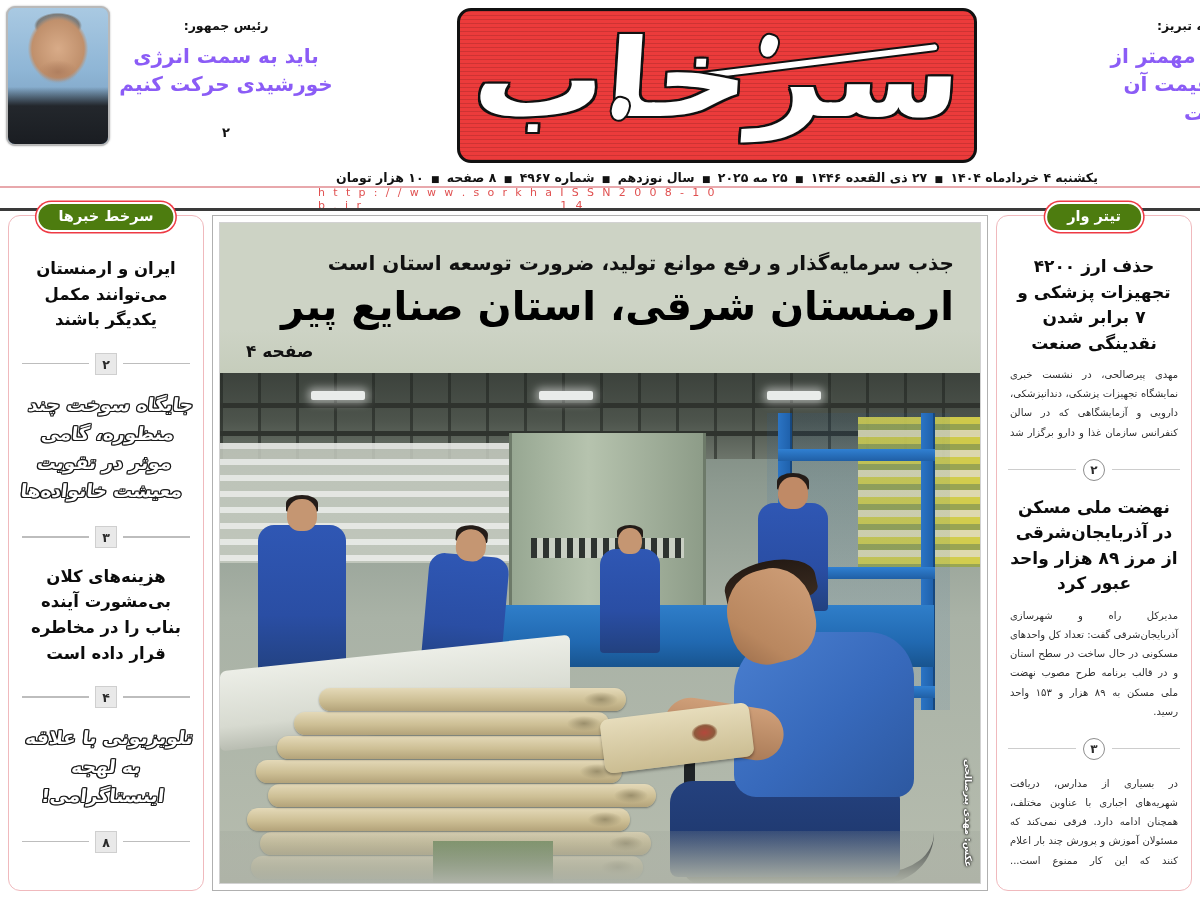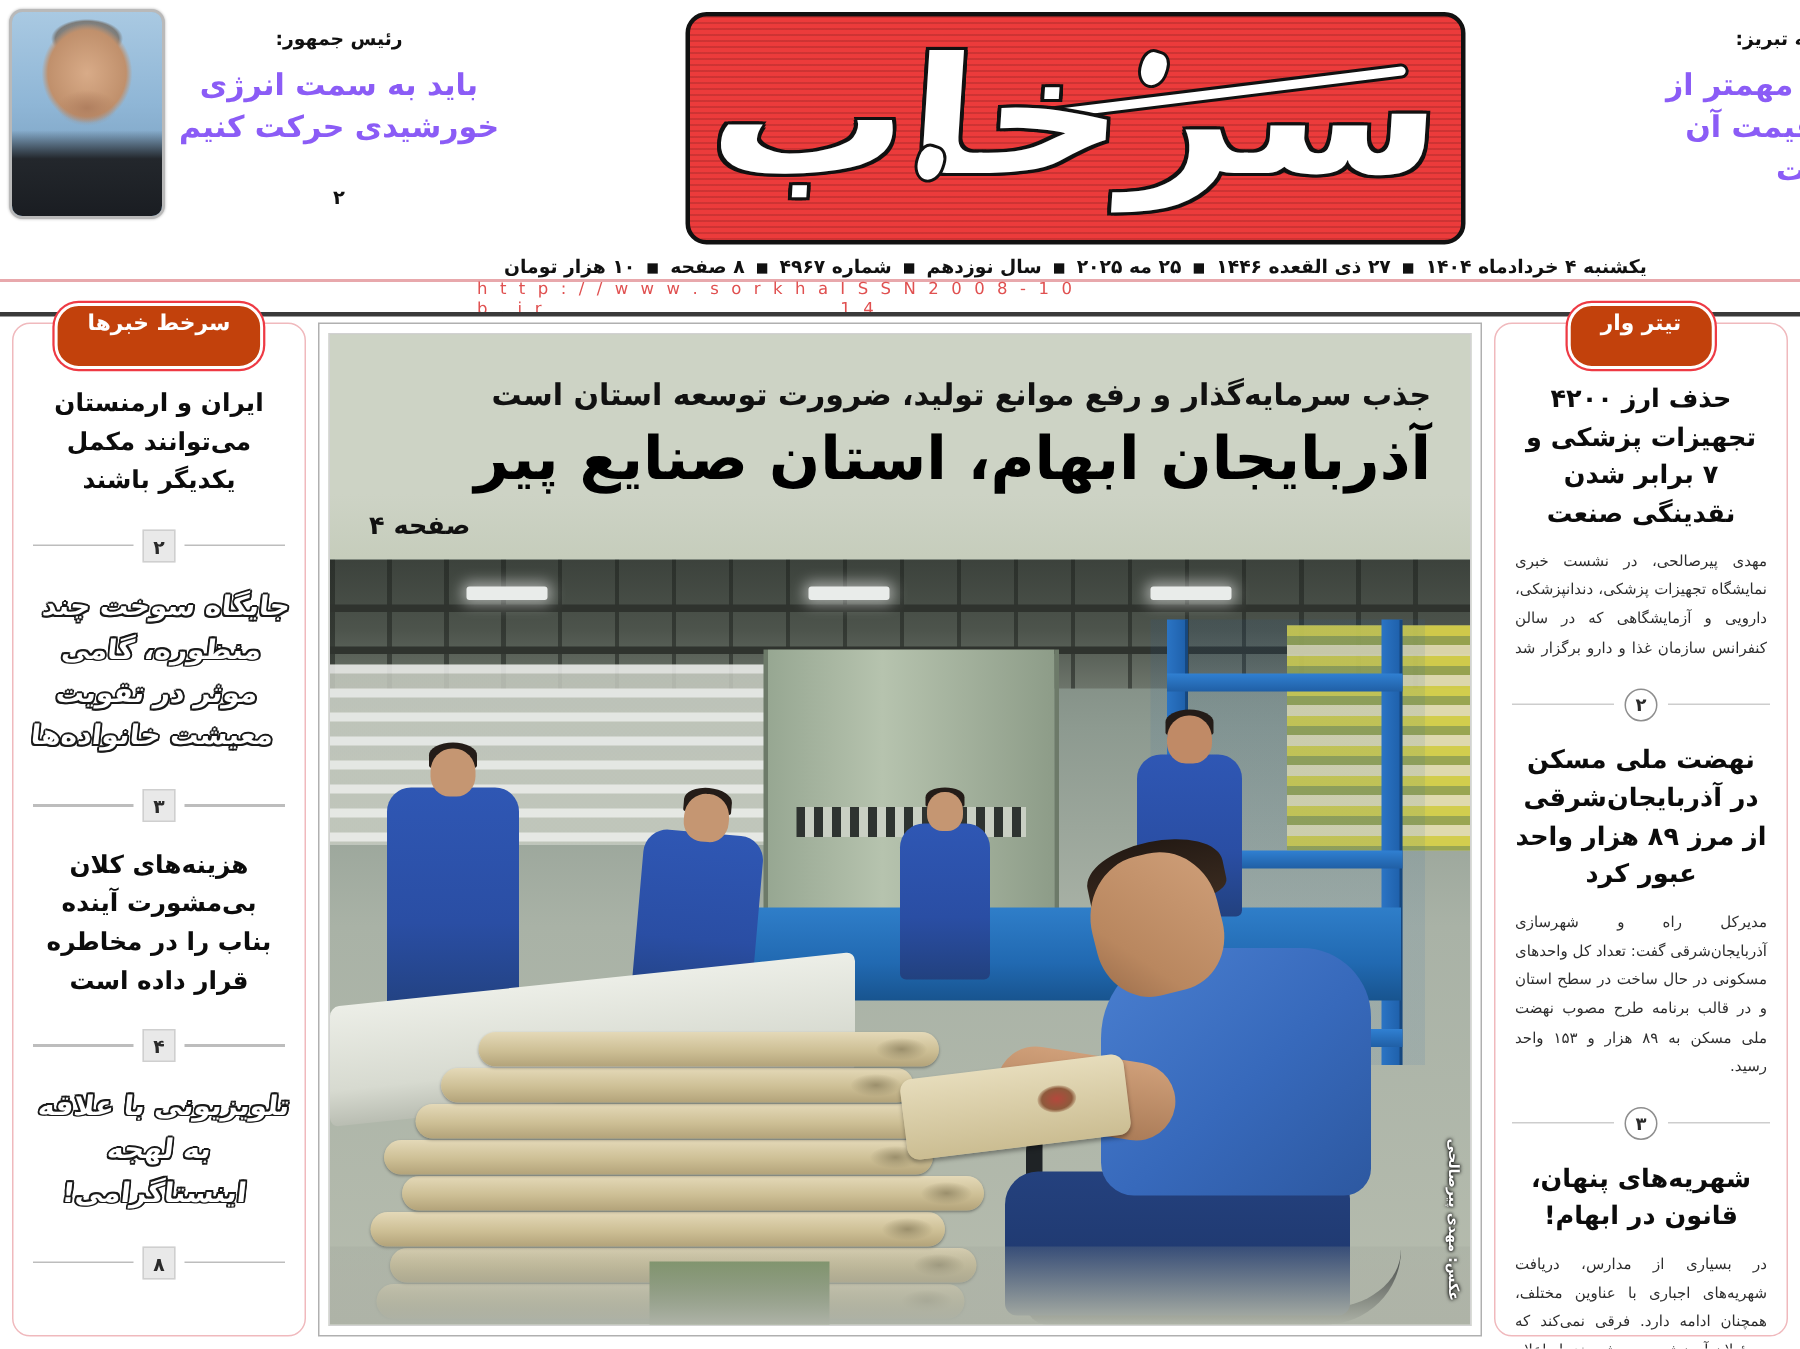--- a/index.html
+++ b/index.html
@@ -153,24 +153,24 @@
     position: relative;
     width: 196px; flex: 0 0 196px;
     border: 1.6px solid #f0b9bd;
     border-radius: 12px;
     padding: 26px 11px 14px 11px;
     direction: rtl;
   }
   .side-badge {
     position: absolute; top: -14px; left: 50%;
     transform: translateX(-50%);
-    background: #c2410c;
+    background: #4d7c0f;
     color: #ffffff;
     font-size: 14.5px; font-weight: bold;
-    padding: 4px 20px 20px 20px;
+    padding: 4px 20px 6px 20px;
     border-radius: 16px;
     border: 2px solid #ffffff;
     box-shadow: 0 0 0 1.5px #ee3a44;
     white-space: nowrap;
   }
 
   
   .hl-item { text-align: center; padding: 14px 2px 8px 2px; }
   .hl-title {
     font-size: 16.5px; font-weight: bold; color: #0c0c0c;
@@ -528,21 +528,21 @@
         <div class="num">۸</div>
         <div class="line"></div>
       </div>
     </aside>
 
     <main class="main-col">
       <div class="story">
 
         <div class="story-head">
           <div class="story-kicker">جذب سرمایه‌گذار و رفع موانع تولید، ضرورت توسعه استان است</div>
-          <div class="story-title">آذربایجان ابهام، استان صنایع پیر</div>
+          <div class="story-title">ارمنستان شرقی، استان صنایع پیر</div>
           <div class="story-page">صفحه ۴</div>
         </div>
 
         <div class="photo">
           <div class="ceiling">
             <div class="beam" style="top:30px"></div>
             <div class="beam" style="top:58px"></div>
             <div class="lamp" style="left:12%"></div>
             <div class="lamp" style="left:42%"></div>
             <div class="lamp" style="left:72%"></div>
@@ -628,20 +628,19 @@
         <div class="tv-title">نهضت ملی مسکن در آذربایجان‌شرقی از مرز ۸۹ هزار واحد عبور کرد</div>
         <div class="tv-body">مدیرکل راه و شهرسازی آذربایجان‌شرقی گفت: تعداد کل واحدهای مسکونی در حال ساخت در سطح استان و در قالب برنامه طرح مصوب نهضت ملی مسکن به ۸۹ هزار و ۱۵۳ واحد رسید.</div>
       </div>
       <div class="tv-sep">
         <div class="line"></div>
         <div class="circ">۳</div>
         <div class="line"></div>
       </div>
 
       <div class="tv-item">
-        <div class="tv-title">شهریه‌های پنهان، قانون در ابهام!</div>
         <div class="tv-body">در بسیاری از مدارس، دریافت شهریه‌های اجباری با عناوین مختلف، همچنان ادامه دارد. فرقی نمی‌کند که مسئولان آموزش و پرورش چند بار اعلام کنند که این کار ممنوع است...</div>
       </div>
 
     </aside>
 
   </div>
 </div>
 
 </body></html>

